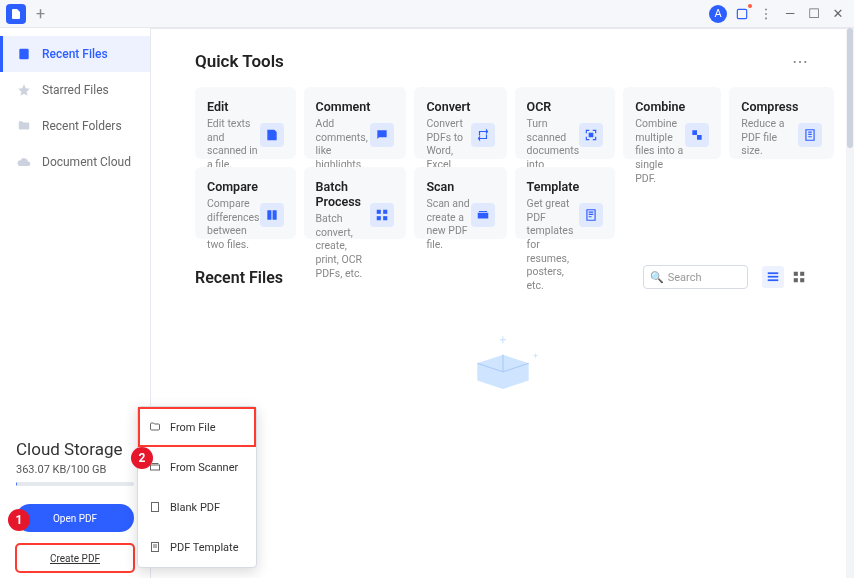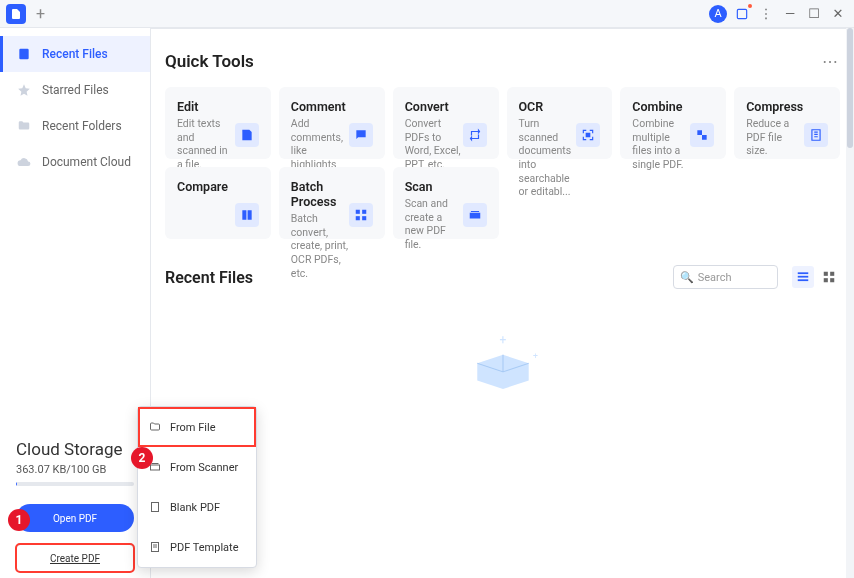--- a/index.html
+++ b/index.html
@@ -25,21 +25,21 @@
 .side-spacer { flex:1; }
 .cloud-block { padding: 0 16px 12px; font-size:11px; color:#555; }
 .cloud-title { margin-bottom:4px; color:#333; font-size:17px; }
 .cloud-bar { height:4px; background:#e5e8ed; border-radius:2px; margin-top:6px; overflow:hidden; }
 .cloud-fill { height:100%; width:1%; background:#2d5eff; }
 
 .btn-pill { margin: 6px 16px; height:28px; border-radius:14px; display:flex; align-items:center; justify-content:center; font-size:10px; cursor:pointer; }
 .btn-open { background:#2d5eff; color:#fff; }
 .btn-create { background:#fff; color:#333; border:1px solid #d7dbe3; position:relative; }
 
-.main { flex:1; background:#fff; padding: 22px 14px; overflow:auto; border-top:1px solid #e5e8ed; border-left:1px solid #e5e8ed; position:relative; }
+.main { flex:1; background:#fff; padding: 22px 44px; overflow:auto; border-top:1px solid #e5e8ed; border-left:1px solid #e5e8ed; position:relative; }
 .main-head { display:flex; align-items:center; margin-bottom:16px; }
 .main-head h2 { font-size:17px; font-weight:600; color:#222; }
 .main-head-sp { flex:1; }
 .dots3 { color:#888; font-size:16px; cursor:pointer; letter-spacing:2px; }
 
 .tools-grid { display:grid; grid-template-columns: repeat(6, 1fr); gap:8px; }
 .tool-card { background:#f7f8fa; border-radius:6px; padding:12px 12px; height:72px; display:flex; position:relative; cursor:pointer; }
 .tool-txt { flex:1; }
 .tool-title { font-size:12.5px; font-weight:600; color:#222; margin-bottom:3px; }
 .tool-desc { font-size:10.5px; color:#888; line-height:1.3; }
@@ -215,20 +215,21 @@
           </div>
         <div class="tool-ic">
             <svg viewBox="0 0 24 24">
               <path d="M5 3h14v18H5zM9 7h6M9 11h6M9 15h6" stroke="#2d5eff" stroke-width="2" fill="none"></path>
             </svg>
           </div>
       </div>
       <div class="tool-card">
         <div class="tool-txt">
             <div class="tool-title">Compare</div>
+            <div class="tool-desc">Compare differences between two files.</div>
           </div>
         <div class="tool-ic">
             <svg viewBox="0 0 24 24">
               <path d="M4 4h7v16H4zM13 4h7v16h-7z"></path>
             </svg>
           </div>
       </div>
       <div class="tool-card">
         <div class="tool-txt">
             <div class="tool-title">Batch Process</div>
@@ -244,20 +245,31 @@
           </div>
       </div>
       <div class="tool-card">
         <div class="tool-txt">
             <div class="tool-title">Scan</div>
             <div class="tool-desc">Scan and create a new PDF file.</div>
           </div>
         <div class="tool-ic">
             <svg viewBox="0 0 24 24">
               <path d="M3 8h18v10H3zM5 5h14v2H5z"></path>
+            </svg>
+          </div>
+      </div>
+      <div class="tool-card">
+        <div class="tool-txt">
+            <div class="tool-title">Template</div>
+            <div class="tool-desc">Get great PDF templates for resumes, posters, etc.</div>
+          </div>
+        <div class="tool-ic">
+            <svg viewBox="0 0 24 24">
+              <path d="M5 3h14v18H5zM8 7h8M8 11h8M8 15h5" stroke="#2d5eff" stroke-width="2" fill="#e1e9ff"></path>
             </svg>
           </div>
       </div>
     </div>
 
     <div class="recent-head">
       <h2>Recent Files</h2>
       <div class="main-head-sp"></div>
       <div class="search-box">
         <span class="mag">🔍</span>

